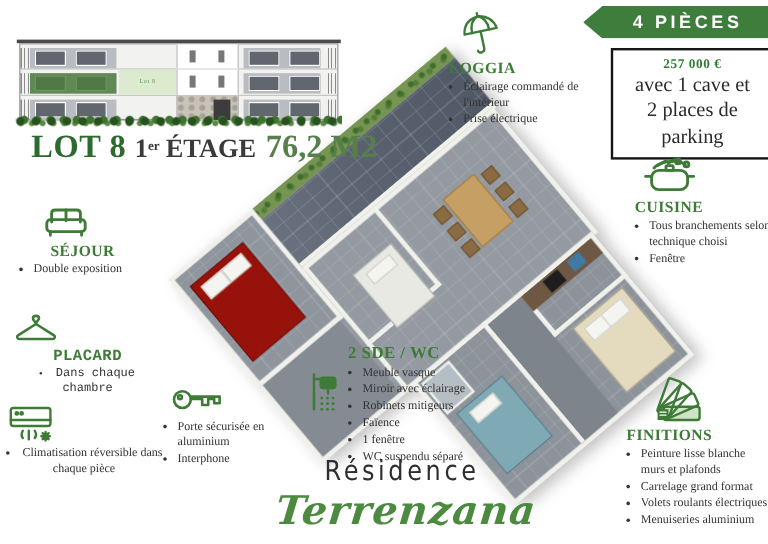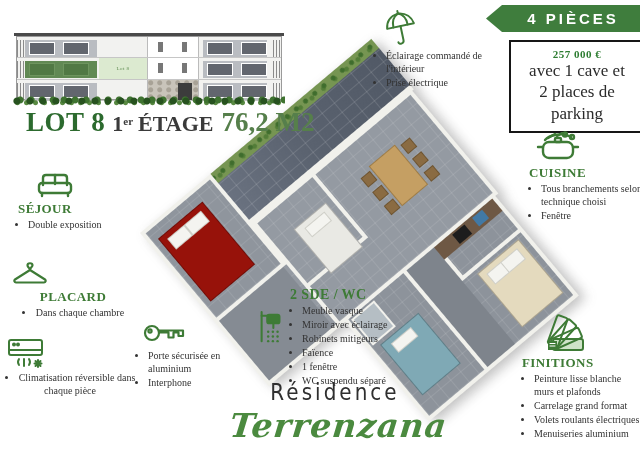--- a/index.html
+++ b/index.html
@@ -248,20 +248,21 @@
     <span class="icon">
       <svg width="40" height="40" viewBox="0 0 40 44" fill="none" stroke="currentColor" stroke-width="2.2" stroke-linecap="round" stroke-linejoin="round">
         <g transform="rotate(-12 20 22)">
           <path d="M21 6 C30 7 35 13 36 20 L6 20 C7 12 12 7 21 6 Z"></path>
           <path d="M13 20 C13 13 16 8 21 6 M29 20 C29 13 26 8 21 6"></path>
           <path d="M21 20 L21 36 C21 40 15 40 15 37"></path>
           <path d="M21 6 L21 3"></path>
         </g>
       </svg>
     </span>
+    <h3>LOGGIA</h3>
     <ul>
       <li>Éclairage commandé de l'intérieur</li>
       <li>Prise électrique</li>
     </ul>
   </div>
 
   <div class="callout" style="left:497px;top:128px;width:140px;margin-left:32px;">
     <span class="icon">
       <svg width="46" height="36" viewBox="0 0 46 36" fill="none" stroke="currentColor" stroke-width="2.4" stroke-linecap="round" stroke-linejoin="round">
         <path d="M10 12 C14 7 28 4 36 9"></path>
@@ -282,27 +283,27 @@
 
   <div class="callout" style="left:16px;top:170px;width:125px;">
     <span class="icon" style="margin-left:18px;">
       <svg width="42" height="30" viewBox="0 0 40 30" fill="none" stroke="currentColor" stroke-width="2.4" stroke-linecap="round" stroke-linejoin="round">
         <path d="M8 15 V8 Q8 5 11 5 H29 Q32 5 32 8 V15"></path>
         <path d="M20 5 V14"></path>
         <rect x="4" y="13" width="32" height="10" rx="3"></rect>
         <path d="M7 23 V26 M33 23 V26"></path>
       </svg>
     </span>
-    <h3 style="margin-left:2px;">SÉJOUR</h3>
+    <h3 style="margin-left:26px;">SÉJOUR</h3>
     <ul>
       <li>Double exposition</li>
     </ul>
   </div>
 
-  <div class="callout co-center" style="left:12px;top:258px;width:122px;">
+  <div class="callout co-center" style="left:12px;top:258px;width:122px;font-family:Liberation Mono, monospace;">
     <span class="icon">
       <svg width="36" height="30" viewBox="0 0 36 26" fill="none" stroke="currentColor" stroke-width="2.2" stroke-linecap="round" stroke-linejoin="round">
         <path d="M18 10 C18 8 15.5 7.5 15.5 5.2 C15.5 2.6 20.5 2.6 20.5 5.2 C20.5 7 18 7.6 18 10 L33 19.5 C34.4 20.5 33.5 22.5 32 22.5 L4 22.5 C2.5 22.5 1.6 20.5 3 19.5 Z"></path>
       </svg>
     </span>
     <h3>PLACARD</h3>
     <ul>
       <li>Dans chaque chambre</li>
     </ul>
   </div>

